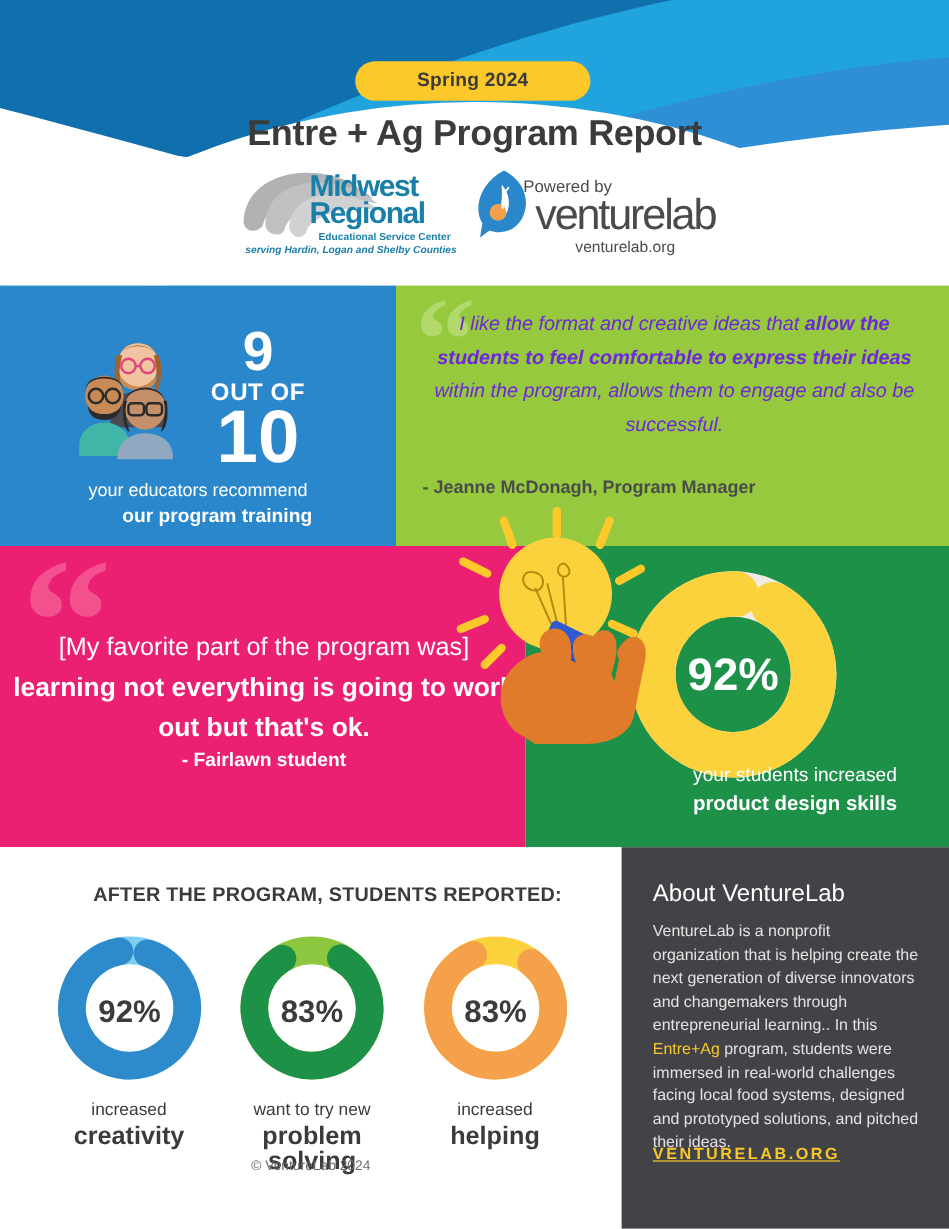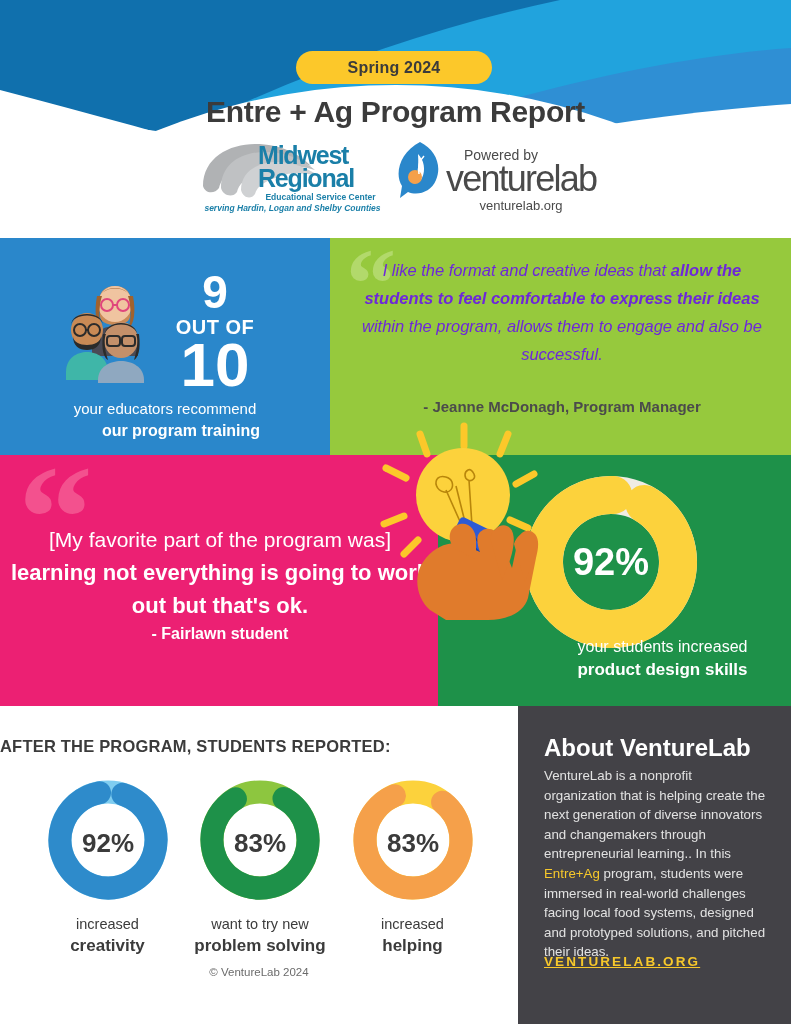--- a/index.html
+++ b/index.html
@@ -28,21 +28,21 @@
 
   .mrlogo{position:relative;width:195px;height:80px;}
   .mr-swoosh{position:absolute;left:0;top:16px;}
   .mr-mid{position:absolute;left:63px;top:3px;font-size:25px;font-weight:bold;color:#1a7fa8;letter-spacing:-1.2px;line-height:24px;}
   .mr-reg{position:absolute;left:63px;top:26px;font-size:25px;font-weight:bold;color:#1a7fa8;letter-spacing:-1.2px;line-height:24px;}
   .mr-esc{position:absolute;left:58px;top:52px;width:135px;text-align:center;font-size:8.5px;font-weight:bold;color:#1a7fa8;}
   .mr-serv{position:absolute;left:0px;top:63px;width:195px;text-align:center;font-size:8.5px;font-weight:bold;font-style:italic;color:#1a7fa8;}
 
   .vllogo{position:relative;width:200px;height:80px;}
   .vl-mark{position:absolute;left:0;top:12px;}
-  .vl-powered{position:absolute;left:68px;top:7px;font-size:14px;color:#4a4a4a;}
+  .vl-powered{position:absolute;left:40px;top:7px;font-size:14px;color:#4a4a4a;}
   .vl-word{position:absolute;left:50px;top:21px;font-size:36px;color:#4a4a4a;letter-spacing:-1.8px;line-height:36px;font-weight:300;}
   .vl-url{position:absolute;left:50px;top:58px;width:150px;text-align:center;font-size:13px;color:#4a4a4a;}
 
   
   .row1{position:absolute;left:0;top:238px;width:791px;height:217px;}
   .blue-cell{position:absolute;left:0;top:0;width:330px;height:217px;background:#2a87cb;}
   .green-cell{position:absolute;left:330px;top:0;width:461px;height:217px;background:#96c93d;}
 
   .people{position:absolute;left:60px;top:30px;}
   .bigstat{position:absolute;left:150px;top:32px;width:130px;text-align:center;color:#fff;}
@@ -50,21 +50,21 @@
   .bigstat .oo{font-size:20px;font-weight:bold;letter-spacing:.5px;line-height:26px;}
   .bigstat .n2{font-size:62px;font-weight:bold;line-height:50px;}
   .blue-cap{position:absolute;left:0;top:160px;width:330px;text-align:center;color:#fff;}
   .blue-cap .l1{font-size:15px;line-height:22px;}
   .blue-cap .l2{font-size:16px;font-weight:bold;line-height:22px;padding-left:32px;}
 
   .gquote-mark{position:absolute;left:346px;top:250px;font-size:100px;line-height:100px;color:#b2d96b;font-family:"Liberation Serif",serif;font-weight:bold;z-index:1;}
   .gquote{position:absolute;left:352px;top:18px;width:420px;text-align:center;z-index:2;
     font-size:16.5px;font-style:italic;color:#6d28d9;line-height:28px;}
   .gquote b{font-weight:bold;}
-  .gattr{position:absolute;left:352px;top:160px;width:420px;text-align:center;
+  .gattr{position:absolute;left:352px;top:160px;width:420px;text-align:left;
     font-size:15px;font-weight:bold;color:#4b4b4b;z-index:2;}
 
   
   .row2{position:absolute;left:0;top:455px;width:791px;height:251px;}
   .pink-cell{position:absolute;left:0;top:0;width:438px;height:251px;background:#ec2073;}
   .grn2-cell{position:absolute;left:438px;top:0;width:353px;height:251px;background:#1e9149;}
 
   .pquote-mark{position:absolute;left:18px;top:-12px;font-size:150px;line-height:150px;
     color:#f3518e;font-family:"Liberation Serif",serif;font-weight:bold;}
   .pquote{position:absolute;left:10px;top:68px;width:420px;text-align:center;color:#fff;line-height:33px;}
@@ -75,30 +75,30 @@
   .grn-cap{position:absolute;left:438px;top:180px;width:353px;text-align:center;color:#fff;}
   .grn-cap .l1{font-size:16px;line-height:23px;}
   .grn-cap .l2{font-size:17px;font-weight:bold;line-height:23px;}
 
   .bulbhand{position:absolute;left:368px;top:420px;z-index:5;}
 
   
   .row3{position:absolute;left:0;top:706px;width:791px;height:318px;background:#fff;}
   .dark-cell{position:absolute;left:518px;top:0;width:273px;height:318px;background:#434247;}
 
-  .after-head{position:absolute;left:0;top:31px;width:546px;
+  .after-head{position:absolute;left:0;top:31px;width:546px;text-align:center;
     font-size:16.5px;font-weight:bold;color:#3b3b3b;letter-spacing:.2px;}
   .donuts{position:absolute;left:40px;top:70px;width:440px;display:flex;justify-content:space-between;}
   .donut-item{width:135px;text-align:center;}
   .donut-cap{margin-top:6px;}
   .donut-cap .l1{font-size:14.5px;color:#3b3b3b;line-height:21px;}
-  .donut-cap .l2{font-size:17px;font-weight:bold;color:#3b3b3b;line-height:21px;}
+  .donut-cap .l2{font-size:21px;font-weight:bold;color:#3b3b3b;line-height:21px;}
   .copyright{position:absolute;left:0;top:966px;width:518px;text-align:center;font-size:11.5px;color:#6b6b6b;}
 
-  .about-title{position:absolute;left:544px;top:734px;font-size:24px;font-weight:bold;color:#fff;}
+  .about-title{position:absolute;left:544px;top:734px;font-size:20px;font-weight:normal;color:#fff;}
   .about-body{position:absolute;left:544px;top:766px;width:222px;font-size:13.3px;color:#e2e2e2;line-height:19.6px;}
   .about-body .hl{color:#f7c82b;}
   .about-link{position:absolute;left:544px;top:954px;font-size:13.5px;font-weight:bold;
     color:#f7c82b;letter-spacing:2.1px;text-decoration:underline;}
 </style>
 </head>
 <body>
 
 <div class="page">
 

